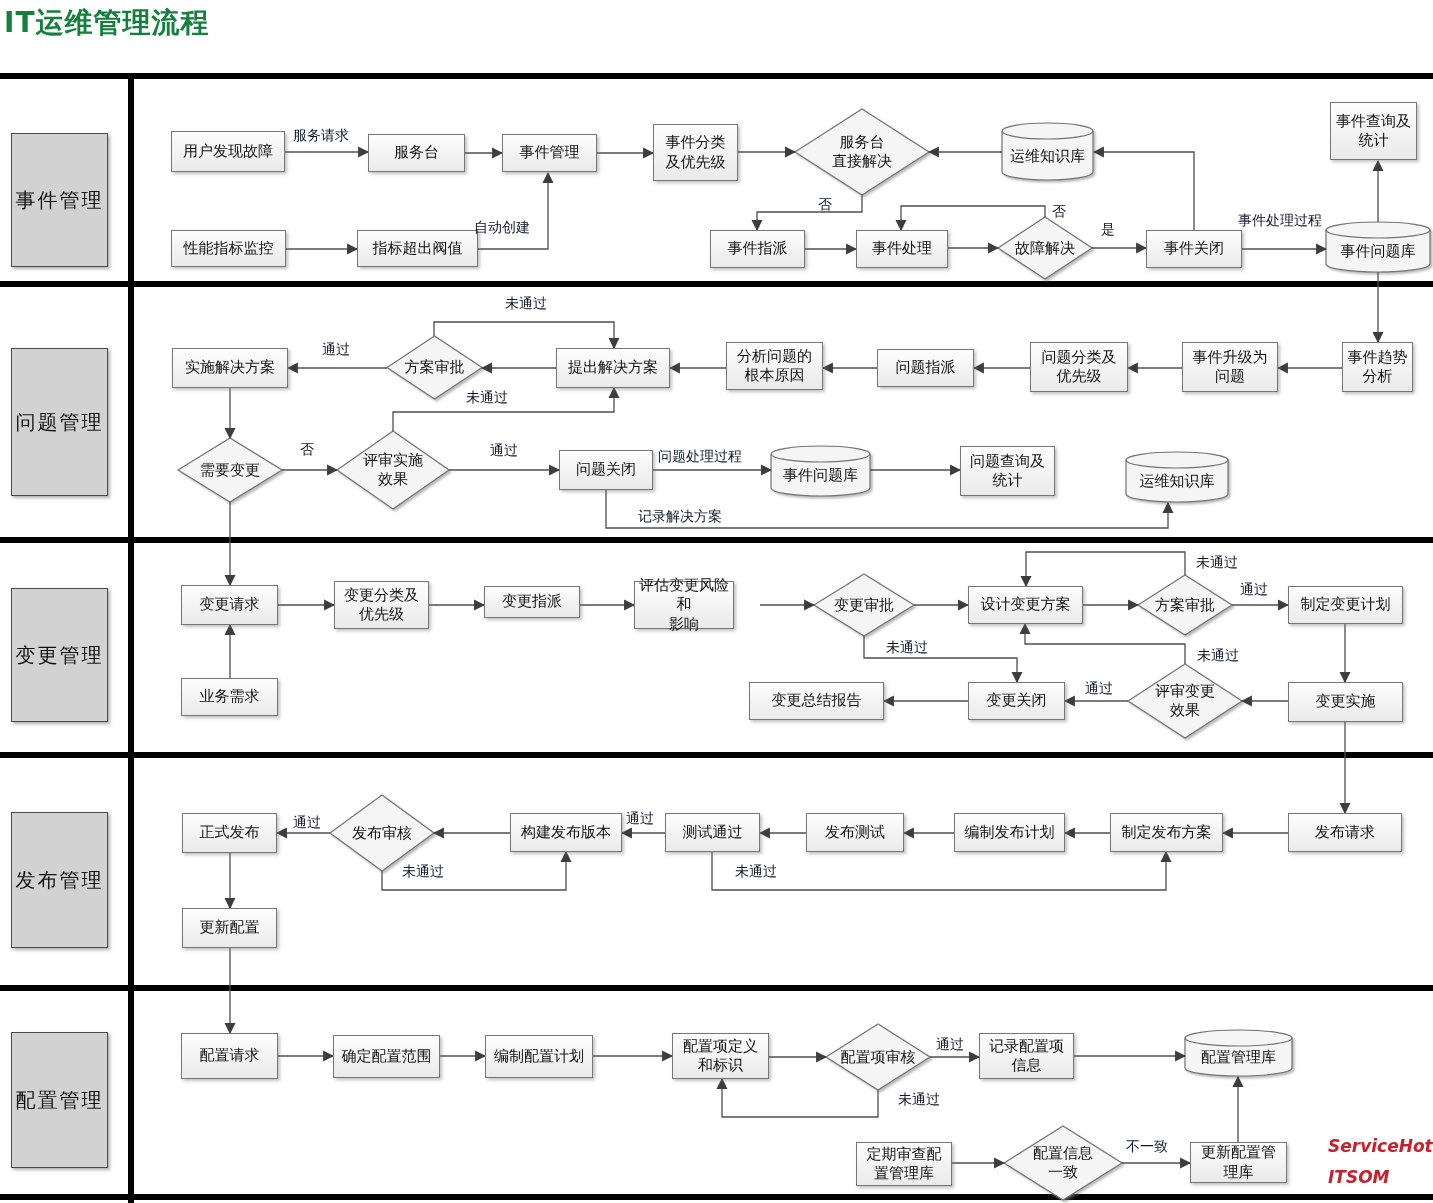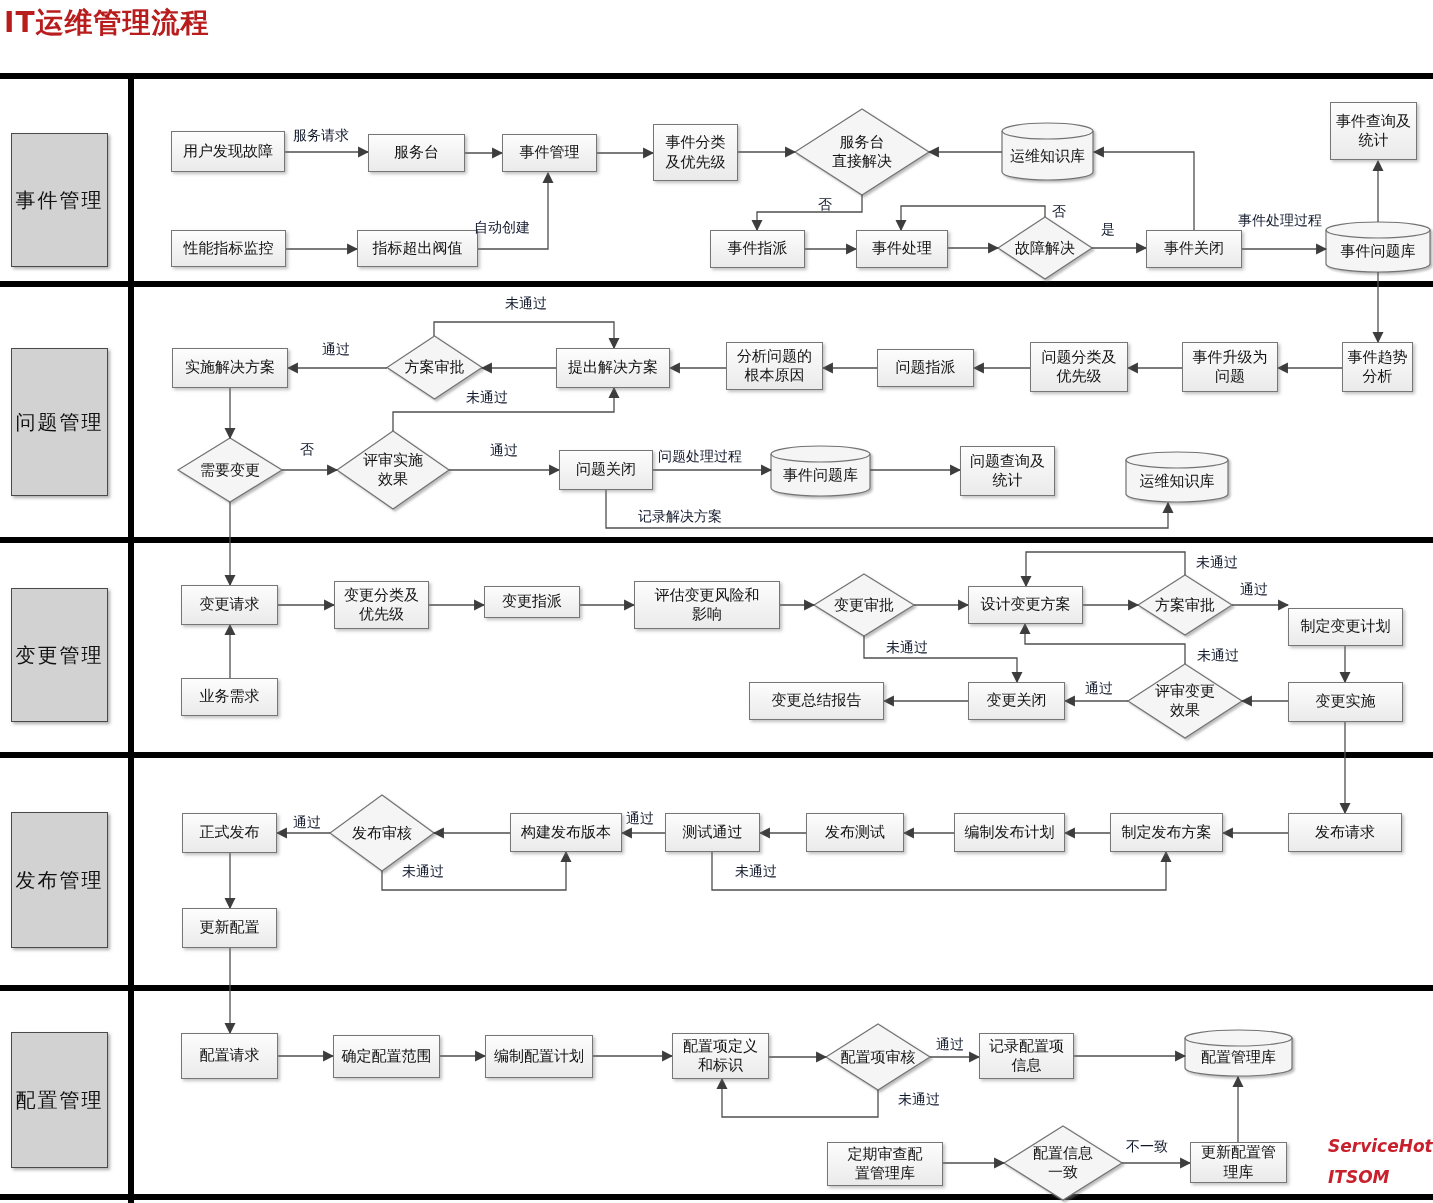--- a/index.html
+++ b/index.html
@@ -2,21 +2,21 @@
 <html><head>
 <meta charset="utf-8">
 <style>
   html,body { margin:0; padding:0; background:#ffffff; }
   #stage {
     position:relative; width:1433px; height:1203px; background:#ffffff;
     font-family:"DejaVu Sans","Liberation Sans",sans-serif; overflow:hidden;
   }
   #page-title {
     position:absolute; left:4px; top:4px; font-size:28px; font-weight:bold;
-    color:#b91c1c; letter-spacing:1px; white-space:nowrap;
+    color:#15803d; letter-spacing:1px; white-space:nowrap;
   }
   #diagram-svg { position:absolute; left:0; top:0; }
   .lane-label {
     position:absolute; display:flex; align-items:center; justify-content:center;
     background:#d2d2d2; border:1px solid #4a4a4a; box-sizing:border-box;
     box-shadow:2px 2px 3px rgba(110,110,110,0.55);
     font-size:20px; color:#111; letter-spacing:2px; text-align:center;
   }
   .node {
     position:absolute; display:flex; align-items:center; justify-content:center;
@@ -196,26 +196,26 @@
     <div class="node" style="left: 559px; top: 450px; width: 94px; height: 40px;">问题关闭</div>
     <div class="shape-text cyl" style="left: 771px; top: 446px; width: 99px; height: 50px;">事件问题库</div>
     <div class="node" style="left: 960px; top: 446px; width: 95px; height: 50px;">问题查询及
 统计</div>
     <div class="shape-text cyl" style="left: 1126px; top: 452px; width: 102px; height: 50px;">运维知识库</div>
     <div class="node" style="left: 181px; top: 585px; width: 97px; height: 40px;">变更请求</div>
     <div class="node" style="left: 181px; top: 678px; width: 97px; height: 38px;">业务需求</div>
     <div class="node" style="left: 334px; top: 581px; width: 95px; height: 48px;">变更分类及
 优先级</div>
     <div class="node" style="left: 484px; top: 586px; width: 96px; height: 32px;">变更指派</div>
-    <div class="node" style="left: 634px; top: 581px; width: 146px; height: 48px;">评估变更风险和
+    <div class="node" style="left: 634px; top: 581px; width: 100px; height: 48px;">评估变更风险和
 影响</div>
     <div class="shape-text" style="left: 814px; top: 574px; width: 100px; height: 62px;">变更审批</div>
     <div class="node" style="left: 968px; top: 586px; width: 115px; height: 38px;">设计变更方案</div>
     <div class="shape-text" style="left: 1138px; top: 575px; width: 94px; height: 60px;">方案审批</div>
-    <div class="node" style="left: 1288px; top: 608px; width: 115px; height: 38px;">制定变更计划</div>
+    <div class="node" style="left: 1288px; top: 586px; width: 115px; height: 38px;">制定变更计划</div>
     <div class="node" style="left: 1288px; top: 682px; width: 115px; height: 40px;">变更实施</div>
     <div class="shape-text" style="left: 1128px; top: 664px; width: 114px; height: 74px;">评审变更
 效果</div>
     <div class="node" style="left: 968px; top: 682px; width: 97px; height: 38px;">变更关闭</div>
     <div class="node" style="left: 749px; top: 682px; width: 135px; height: 38px;">变更总结报告</div>
     <div class="node" style="left: 182px; top: 813px; width: 95px; height: 40px;">正式发布</div>
     <div class="shape-text" style="left: 330px; top: 795px; width: 104px; height: 76px;">发布审核</div>
     <div class="node" style="left: 510px; top: 813px; width: 112px; height: 39px;">构建发布版本</div>
     <div class="node" style="left: 665px; top: 813px; width: 95px; height: 39px;">测试通过</div>
     <div class="node" style="left: 806px; top: 813px; width: 98px; height: 39px;">发布测试</div>
@@ -225,21 +225,21 @@
     <div class="node" style="left: 182px; top: 908px; width: 95px; height: 40px;">更新配置</div>
     <div class="node" style="left: 181px; top: 1033px; width: 97px; height: 46px;">配置请求</div>
     <div class="node" style="left: 333px; top: 1035px; width: 107px; height: 43px;">确定配置范围</div>
     <div class="node" style="left: 485px; top: 1035px; width: 108px; height: 43px;">编制配置计划</div>
     <div class="node" style="left: 672px; top: 1033px; width: 97px; height: 46px;">配置项定义
 和标识</div>
     <div class="shape-text" style="left: 826px; top: 1024px; width: 104px; height: 66px;">配置项审核</div>
     <div class="node" style="left: 979px; top: 1033px; width: 95px; height: 46px;">记录配置项
 信息</div>
     <div class="shape-text cyl" style="left: 1185px; top: 1030px; width: 107px; height: 46px;">配置管理库</div>
-    <div class="node" style="left: 827px; top: 1142px; width: 116px; height: 44px;">定期审查配
+    <div class="node" style="left: 856px; top: 1142px; width: 96px; height: 44px;">定期审查配
 置管理库</div>
     <div class="shape-text" style="left: 1004px; top: 1126px; width: 118px; height: 74px;">配置信息
 一致</div>
     <div class="node" style="left: 1190px; top: 1142px; width: 97px; height: 41px;">更新配置管
 理库</div>
     <div class="edge-label" style="left: 293px; top: 127px;">服务请求</div>
     <div class="edge-label" style="left: 818px; top: 196px;">否</div>
     <div class="edge-label" style="left: 1052px; top: 203px;">否</div>
     <div class="edge-label" style="left: 1101px; top: 221px;">是</div>
     <div class="edge-label" style="left: 1238px; top: 212px;">事件处理过程</div>

